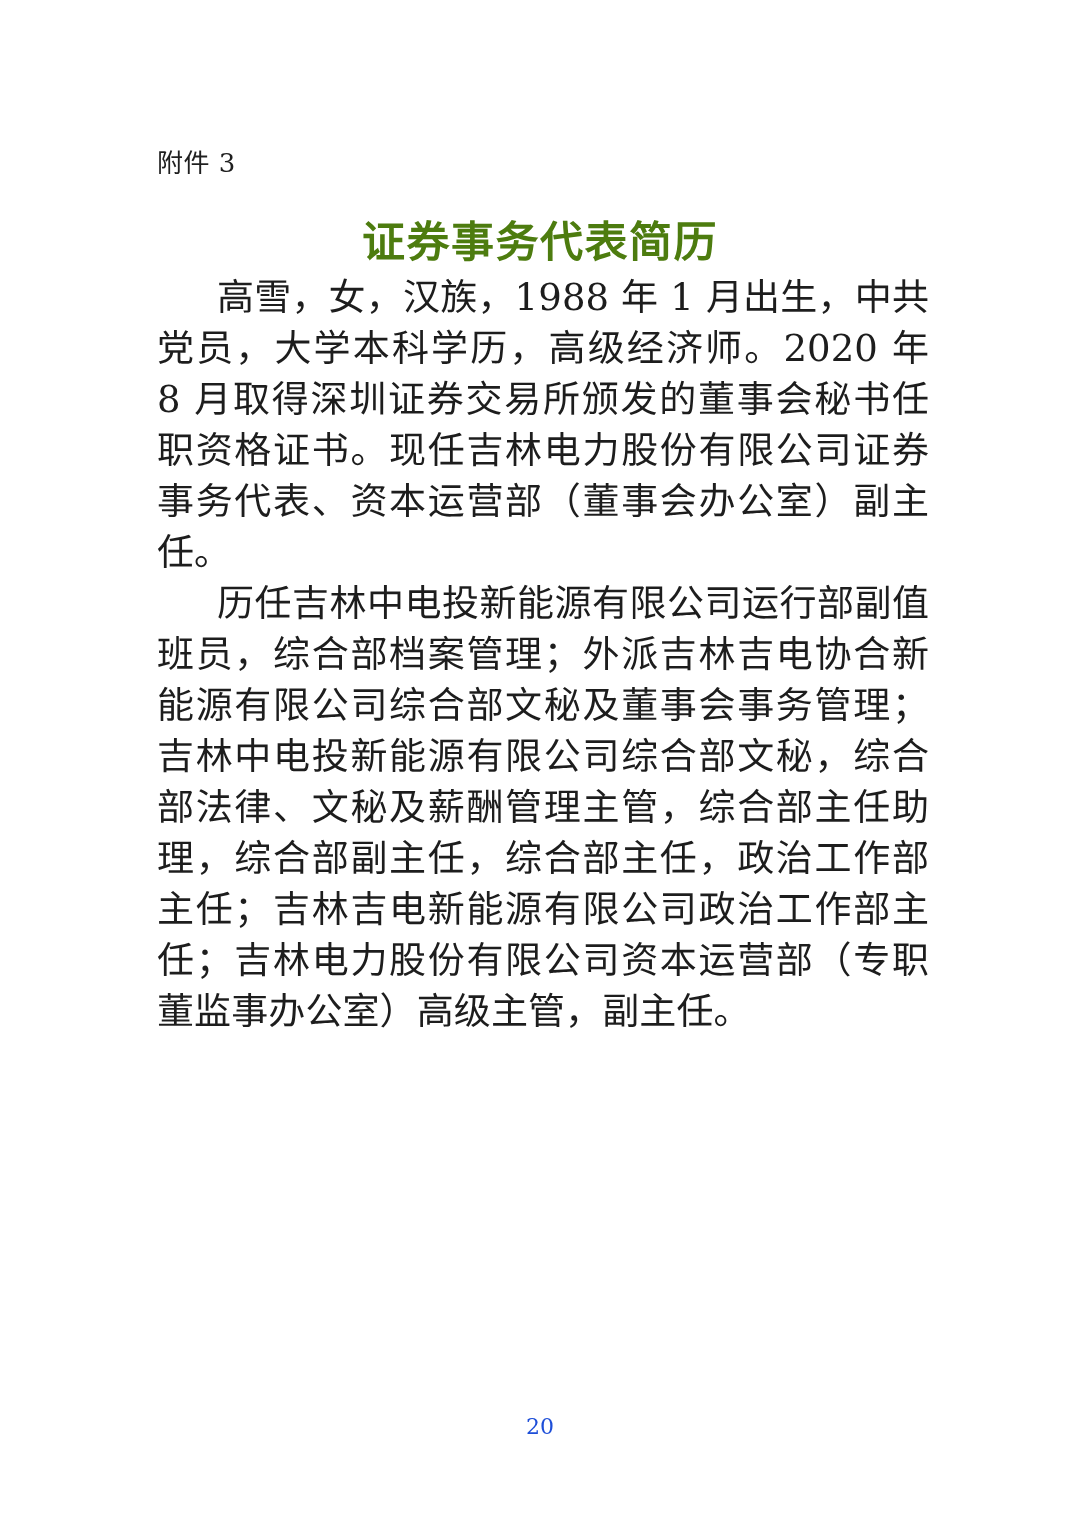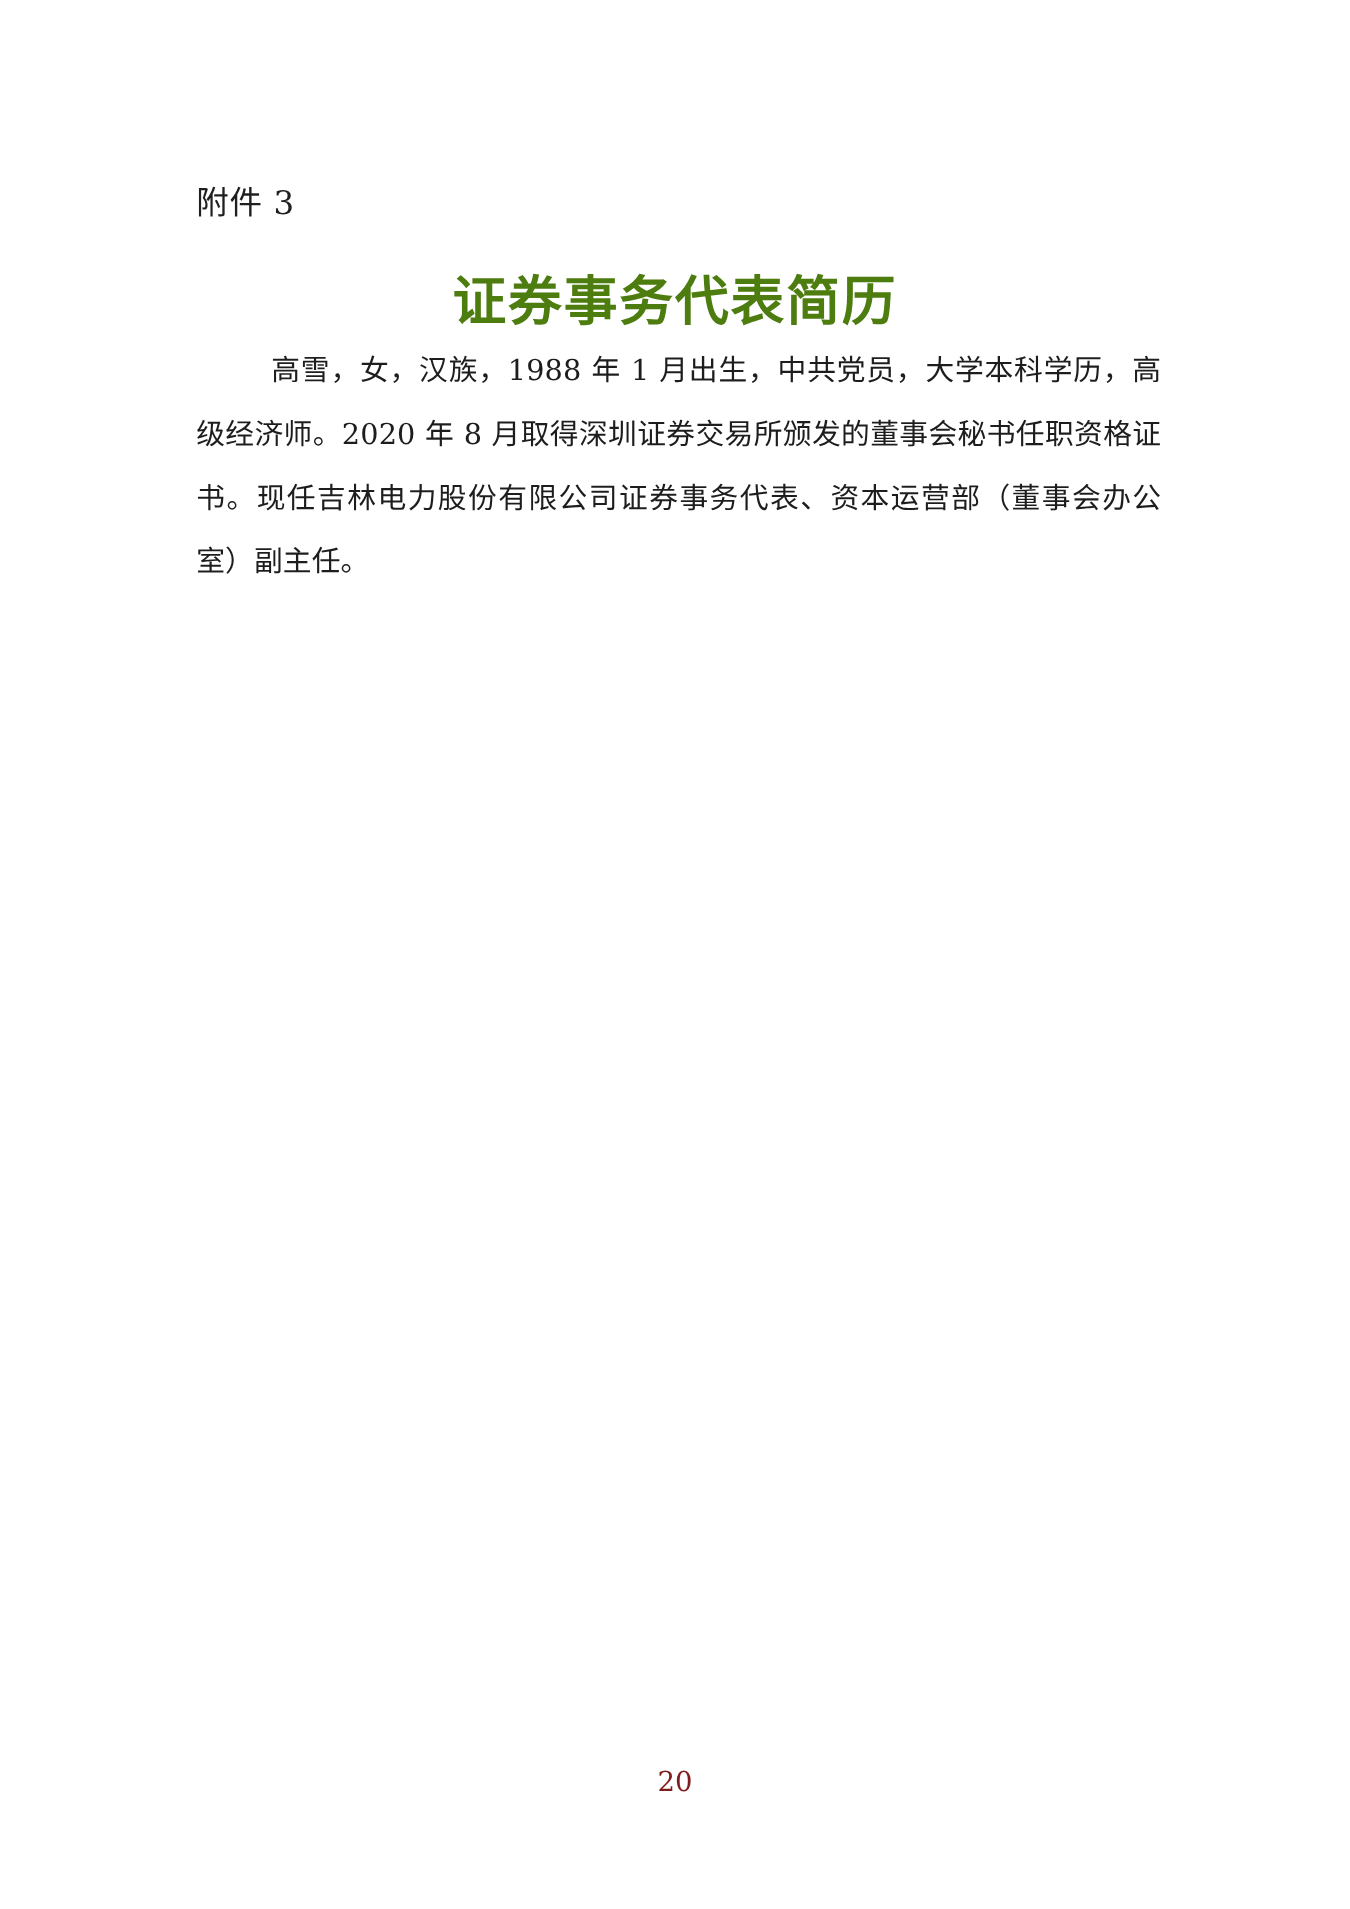--- a/index.html
+++ b/index.html
@@ -56,50 +56,51 @@
     position: absolute;
     left: 157px;
     top: 272px;
     width: 772px;
   }
   .para {
     margin: 0;
     padding: 0;
     text-indent: 60px;
     font-family: "DejaVu Serif", "Liberation Serif", serif;
-    font-size: 23px;
+    font-size: 37px;
     line-height: 51px;
     letter-spacing: 0.1px;
     text-align: justify;
     text-justify: inter-character;
     color: #1d1d1d;
     word-break: break-all;
   }
 
   
   .page-number {
     position: absolute;
     left: 0;
     top: 1412px;
     width: 1080px;
     text-align: center;
     font-family: "DejaVu Serif", "Liberation Serif", serif;
     font-size: 22px;
     line-height: 30px;
-    color: #7f1d1d;
+    color: #1d4ed8;
   }
 </style>
 </head>
 <body>
 
 <div class="page">
 
   <div class="attachment-label">附件 3</div>
 
   <h1 class="doc-title">证券事务代表简历</h1>
 
   <div class="body-text">
     <p class="para">高雪，女，汉族，1988 年 1 月出生，中共党员，大学本科学历，高级经济师。2020 年 8 月取得深圳证券交易所颁发的董事会秘书任职资格证书。现任吉林电力股份有限公司证券事务代表、资本运营部（董事会办公室）副主任。</p>
+    <p class="para">历任吉林中电投新能源有限公司运行部副值班员，综合部档案管理；外派吉林吉电协合新能源有限公司综合部文秘及董事会事务管理；吉林中电投新能源有限公司综合部文秘，综合部法律、文秘及薪酬管理主管，综合部主任助理，综合部副主任，综合部主任，政治工作部主任；吉林吉电新能源有限公司政治工作部主任；吉林电力股份有限公司资本运营部（专职董监事办公室）高级主管，副主任。</p>
   </div>
 
   <div class="page-number">20</div>
 
 </div>
 
 </body></html>

